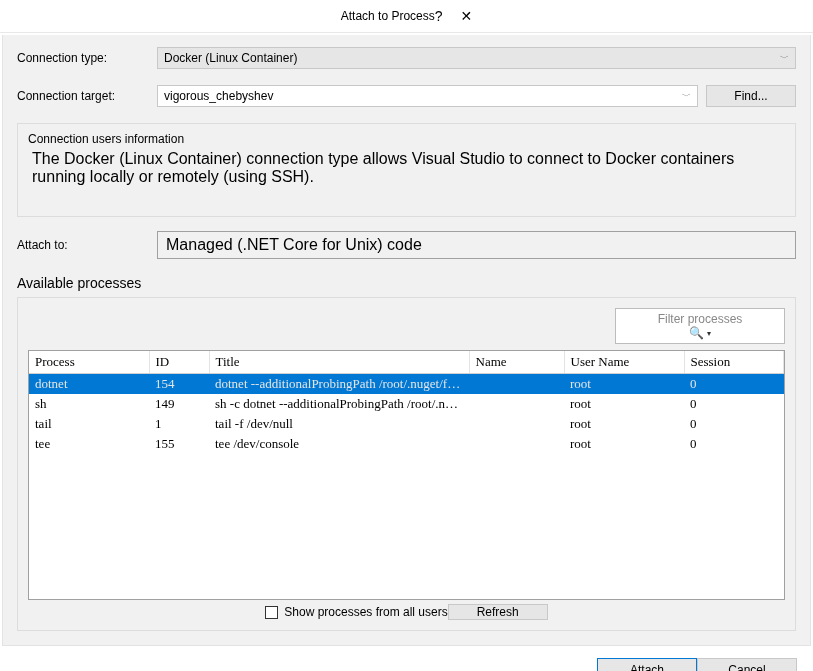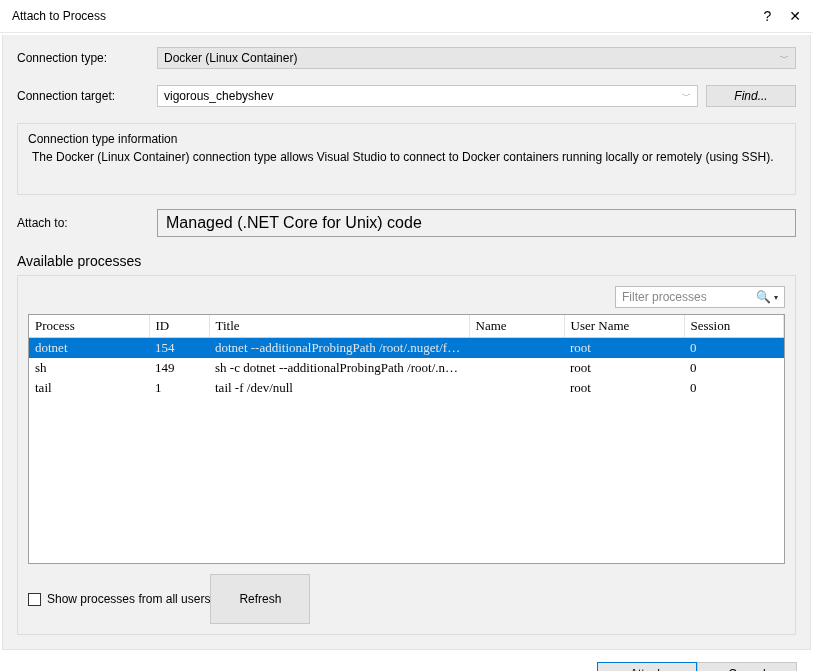--- a/index.html
+++ b/index.html
@@ -8,21 +8,21 @@
       font-size: 12px;
       background: #fff;
       color: #000;
       width: 813px;
       height: 671px;
       overflow: hidden;
     }
     .titlebar {
       display: flex;
       align-items: center;
-      justify-content: space-between;
+      justify-content: center;
       padding: 8px 12px 8px 12px;
       border-bottom: 1px solid #e8e8e8;
     }
     .titlebar-controls { display: flex; gap: 18px; align-items: center; }
     .titlebar-controls span { font-size: 14px; cursor: default; }
     .close-x { font-size: 14px; }
     .content {
       background: #f1f1f1;
       padding: 12px 14px 14px 14px;
       border: 1px solid #e3e3e3;
@@ -52,30 +52,29 @@
       background: #fff;
     }
     .chev { font-size: 9px; color: #555; }
     .find-btn {
       width: 90px;
       border: 1px solid #c8c8c8;
       background: #e6e6e6;
       padding: 3px 0;
       text-align: center;
       font-size: 12px;
-      font-style: italic;
     }
     .infobox {
       border: 1px solid #dcdcdc;
       background: #f1f1f1;
       padding: 8px 10px 30px 10px;
       margin-bottom: 14px;
     }
     .infobox-title { font-size: 12px; margin-bottom: 4px; color: #000; }
-    .infobox-text { font-size: 12px; color: #000; padding-left: 4px; }
+    .infobox-text { font-size: 16px; color: #000; padding-left: 4px; }
     .attach-to-field {
       flex: 1;
       border: 1px solid #a0a0a0;
       background: #f1f1f1;
       padding: 4px 8px;
       font-size: 16px;
     }
     .section-label { font-size: 14px; margin: 2px 0 6px 0; }
     .proc-panel {
       border: 1px solid #dcdcdc;
@@ -86,20 +85,21 @@
     .filter-box {
       width: 170px;
       border: 1px solid #bcbcbc;
       background: #fff;
       padding: 3px 6px;
       display: flex;
       align-items: center;
       justify-content: space-between;
       font-size: 12px;
       color: #888;
+      flex-direction: column;
     }
     .filter-box .icons { font-size: 12px; color: #333; display: flex; gap: 3px; align-items: center;}
     .table-wrap {
       border: 1px solid #a0a0a0;
       background: #fff;
       height: 250px;
       overflow: hidden;
     }
     table {
       width: 100%;
@@ -126,35 +126,35 @@
       color: #e5e5e5;
     }
     .col-process { width: 120px; }
     .col-id { width: 60px; }
     .col-title { width: 260px; max-width: 260px; }
     .col-type { width: 95px; }
     .col-user { width: 120px; }
     .col-session { width: auto; }
     .bottom-row {
       display: flex;
-      justify-content: flex-start;
-      align-items: center;
-      margin-top: 10px;
+      justify-content: center;
+      align-items: center;
+      margin-top: 4px;
     }
     .checkbox-wrap { display: flex; align-items: center; gap: 6px; font-size: 12px; }
     .checkbox {
       width: 13px; height: 13px;
       border: 1px solid #333;
       background: #fff;
     }
     .refresh-btn {
       width: 100px;
       border: 1px solid #c8c8c8;
       background: #e6e6e6;
-      padding: 17px 0;
+      padding: 0 0;
       text-align: center;
       font-size: 12px;
     }
     .dialog-buttons {
       display: flex;
       justify-content: flex-end;
       padding: 10px 16px 10px 0;
     }
     .dlg-btn {
       width: 100px;
@@ -196,21 +196,21 @@
     <div class="field-col">
       <div class="combo">
         <span>vigorous_chebyshev</span>
         <span class="chev">﹀</span>
       </div>
       <div class="find-btn">Find...</div>
     </div>
   </div>
 
   <div class="infobox">
-    <div class="infobox-title">Connection type information</div>
+    <div class="infobox-title">Connection users information</div>
     <div class="infobox-text">The Docker (Linux Container) connection type allows Visual Studio to connect to Docker containers running locally or remotely (using SSH).</div>
   </div>
 
   <div class="row">
     <div class="label-col">Attach to:</div>
     <div class="field-col">
       <div class="attach-to-field">Managed (.NET Core for Unix) code</div>
     </div>
   </div>
 
@@ -258,20 +258,28 @@
               <td class="col-session">0</td>
             </tr>
             <tr>
               <td class="col-process">tail</td>
               <td class="col-id">1</td>
               <td class="col-title">tail -f /dev/null</td>
               <td class="col-type"></td>
               <td class="col-user">root</td>
               <td class="col-session">0</td>
             </tr>
+            <tr>
+              <td class="col-process">tee</td>
+              <td class="col-id">155</td>
+              <td class="col-title">tee /dev/console</td>
+              <td class="col-type"></td>
+              <td class="col-user">root</td>
+              <td class="col-session">0</td>
+            </tr>
           </tbody>
       </table>
     </div>
 
     <div class="bottom-row">
       <div class="checkbox-wrap">
         <div class="checkbox"></div>
         <span>Show processes from all users</span>
       </div>
       <div class="refresh-btn">Refresh</div>

